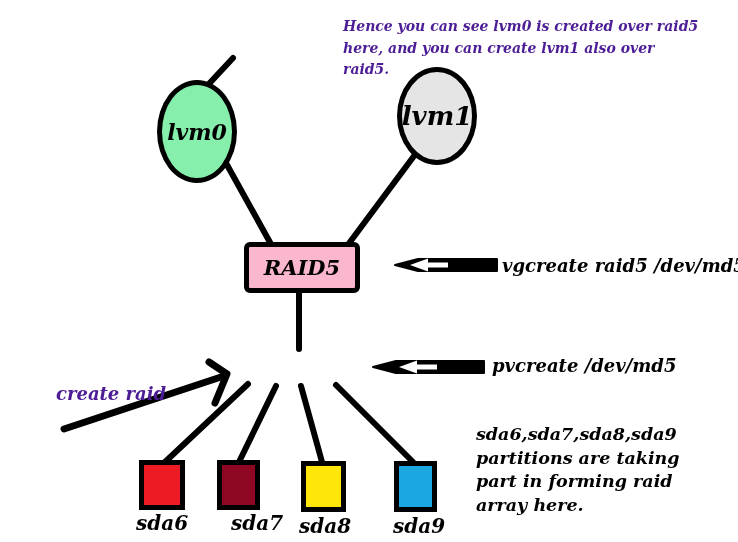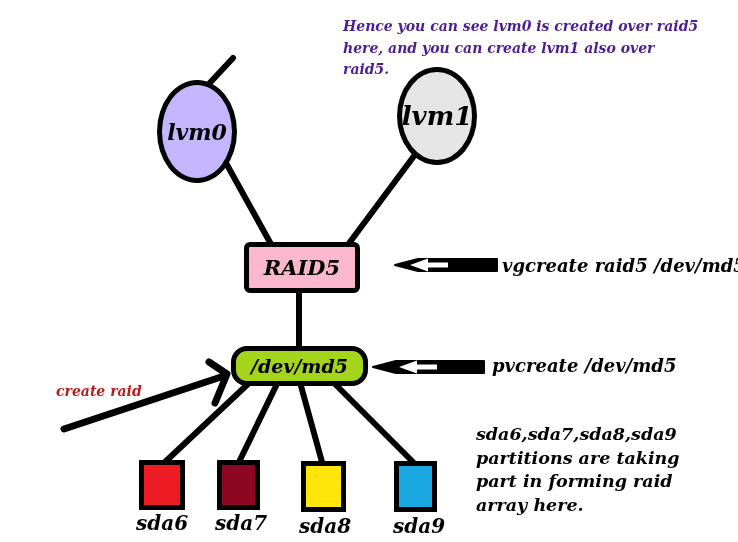--- a/index.html
+++ b/index.html
@@ -50,46 +50,45 @@
       <polygon points="410,265 428,258.5 428,262.5 448,262.5 448,267.5 428,267.5 428,271.5" fill="#fff"></polygon>
     </g>
 
     <g>
       <polygon points="373,367 396,361 484,361 484,373 396,373" fill="#000" stroke="#000" stroke-width="2" stroke-linejoin="round"></polygon>
       <polygon points="399,367 417,360.5 417,364.5 437,364.5 437,369.5 417,369.5 417,373.5" fill="#fff"></polygon>
     </g>
   </svg>
 
 
-  <div class="node ellipse" style="left: 157px; top: 80px; width: 70px; height: 93px; font-size: 22px; background-color: #c4b5fd;">lvm0</div>
+  <div class="node ellipse" style="left: 157px; top: 80px; width: 70px; height: 93px; font-size: 22px; background-color: #86efac;">lvm0</div>
 
   <div class="node ellipse" style="left: 397px; top: 67px; width: 70px; height: 88px; font-size: 26px; background-color: #e5e5e5;">lvm1</div>
 
   <div class="node rounded" style="left: 244px; top: 242px; width: 106px; height: 41px; border-radius: 6px; font-size: 21px; background-color: rgb(251, 183, 205);">RAID5</div>
 
-  <div class="node rounded" style="left: 231px; top: 346px; width: 127px; height: 30px; border-radius: 16px; font-size: 19px; background-color: rgb(165, 212, 29);">/dev/md5</div>
 
   <div class="square" style="left: 139px; top: 460px; width: 36px; height: 40px; background-color: rgb(237, 28, 36);"></div>
   <div class="square" style="left: 217px; top: 460px; width: 33px; height: 40px; background-color: rgb(141, 7, 34);"></div>
   <div class="square" style="left: 301px; top: 461px; width: 35px; height: 41px; background-color: rgb(255, 230, 10);"></div>
   <div class="square" style="left: 394px; top: 461px; width: 33px; height: 41px; background-color: rgb(27, 167, 224);"></div>
 
   <span class="partlabel" style="left:136px;top:511px;">sda6</span>
-  <span class="partlabel" style="left:215px;top:511px;font-style:italic;">sda7</span>
+  <span class="partlabel" style="left:231px;top:511px;font-style:italic;">sda7</span>
   <span class="partlabel" style="left:299px;top:514px;">sda8</span>
   <span class="partlabel" style="left:393px;top:514px;">sda9</span>
 
   <div class="txt" style="left: 343px; top: 16px; width: 396px; font-size: 14px; line-height: 21.5px; color: #4c1d95;">Hence you can see lvm0 is created over raid5
 here, and you can create lvm1 also over
 raid5.</div>
 
   <div class="txt cmd" style="left:502px;top:255px;">vgcreate raid5 /dev/md5</div>
 
   <div class="txt cmd" style="left:492px;top:355px;">pvcreate /dev/md5</div>
 
-  <div class="txt" style="left: 56px; top: 383px; font-size: 14px; white-space: nowrap; color: #b91c1c;">create raid</div>
+  <div class="txt" style="left: 56px; top: 383px; font-size: 18px; white-space: nowrap; color: #4c1d95;">create raid</div>
 
   <div class="txt" style="left: 476px; top: 423px; width: 210px; font-size: 17.5px; line-height: 23.5px; color: #000000;">sda6,sda7,sda8,sda9
 partitions are taking
 part in forming raid
 array here.</div>
 
 </div>
 
 </body></html>

